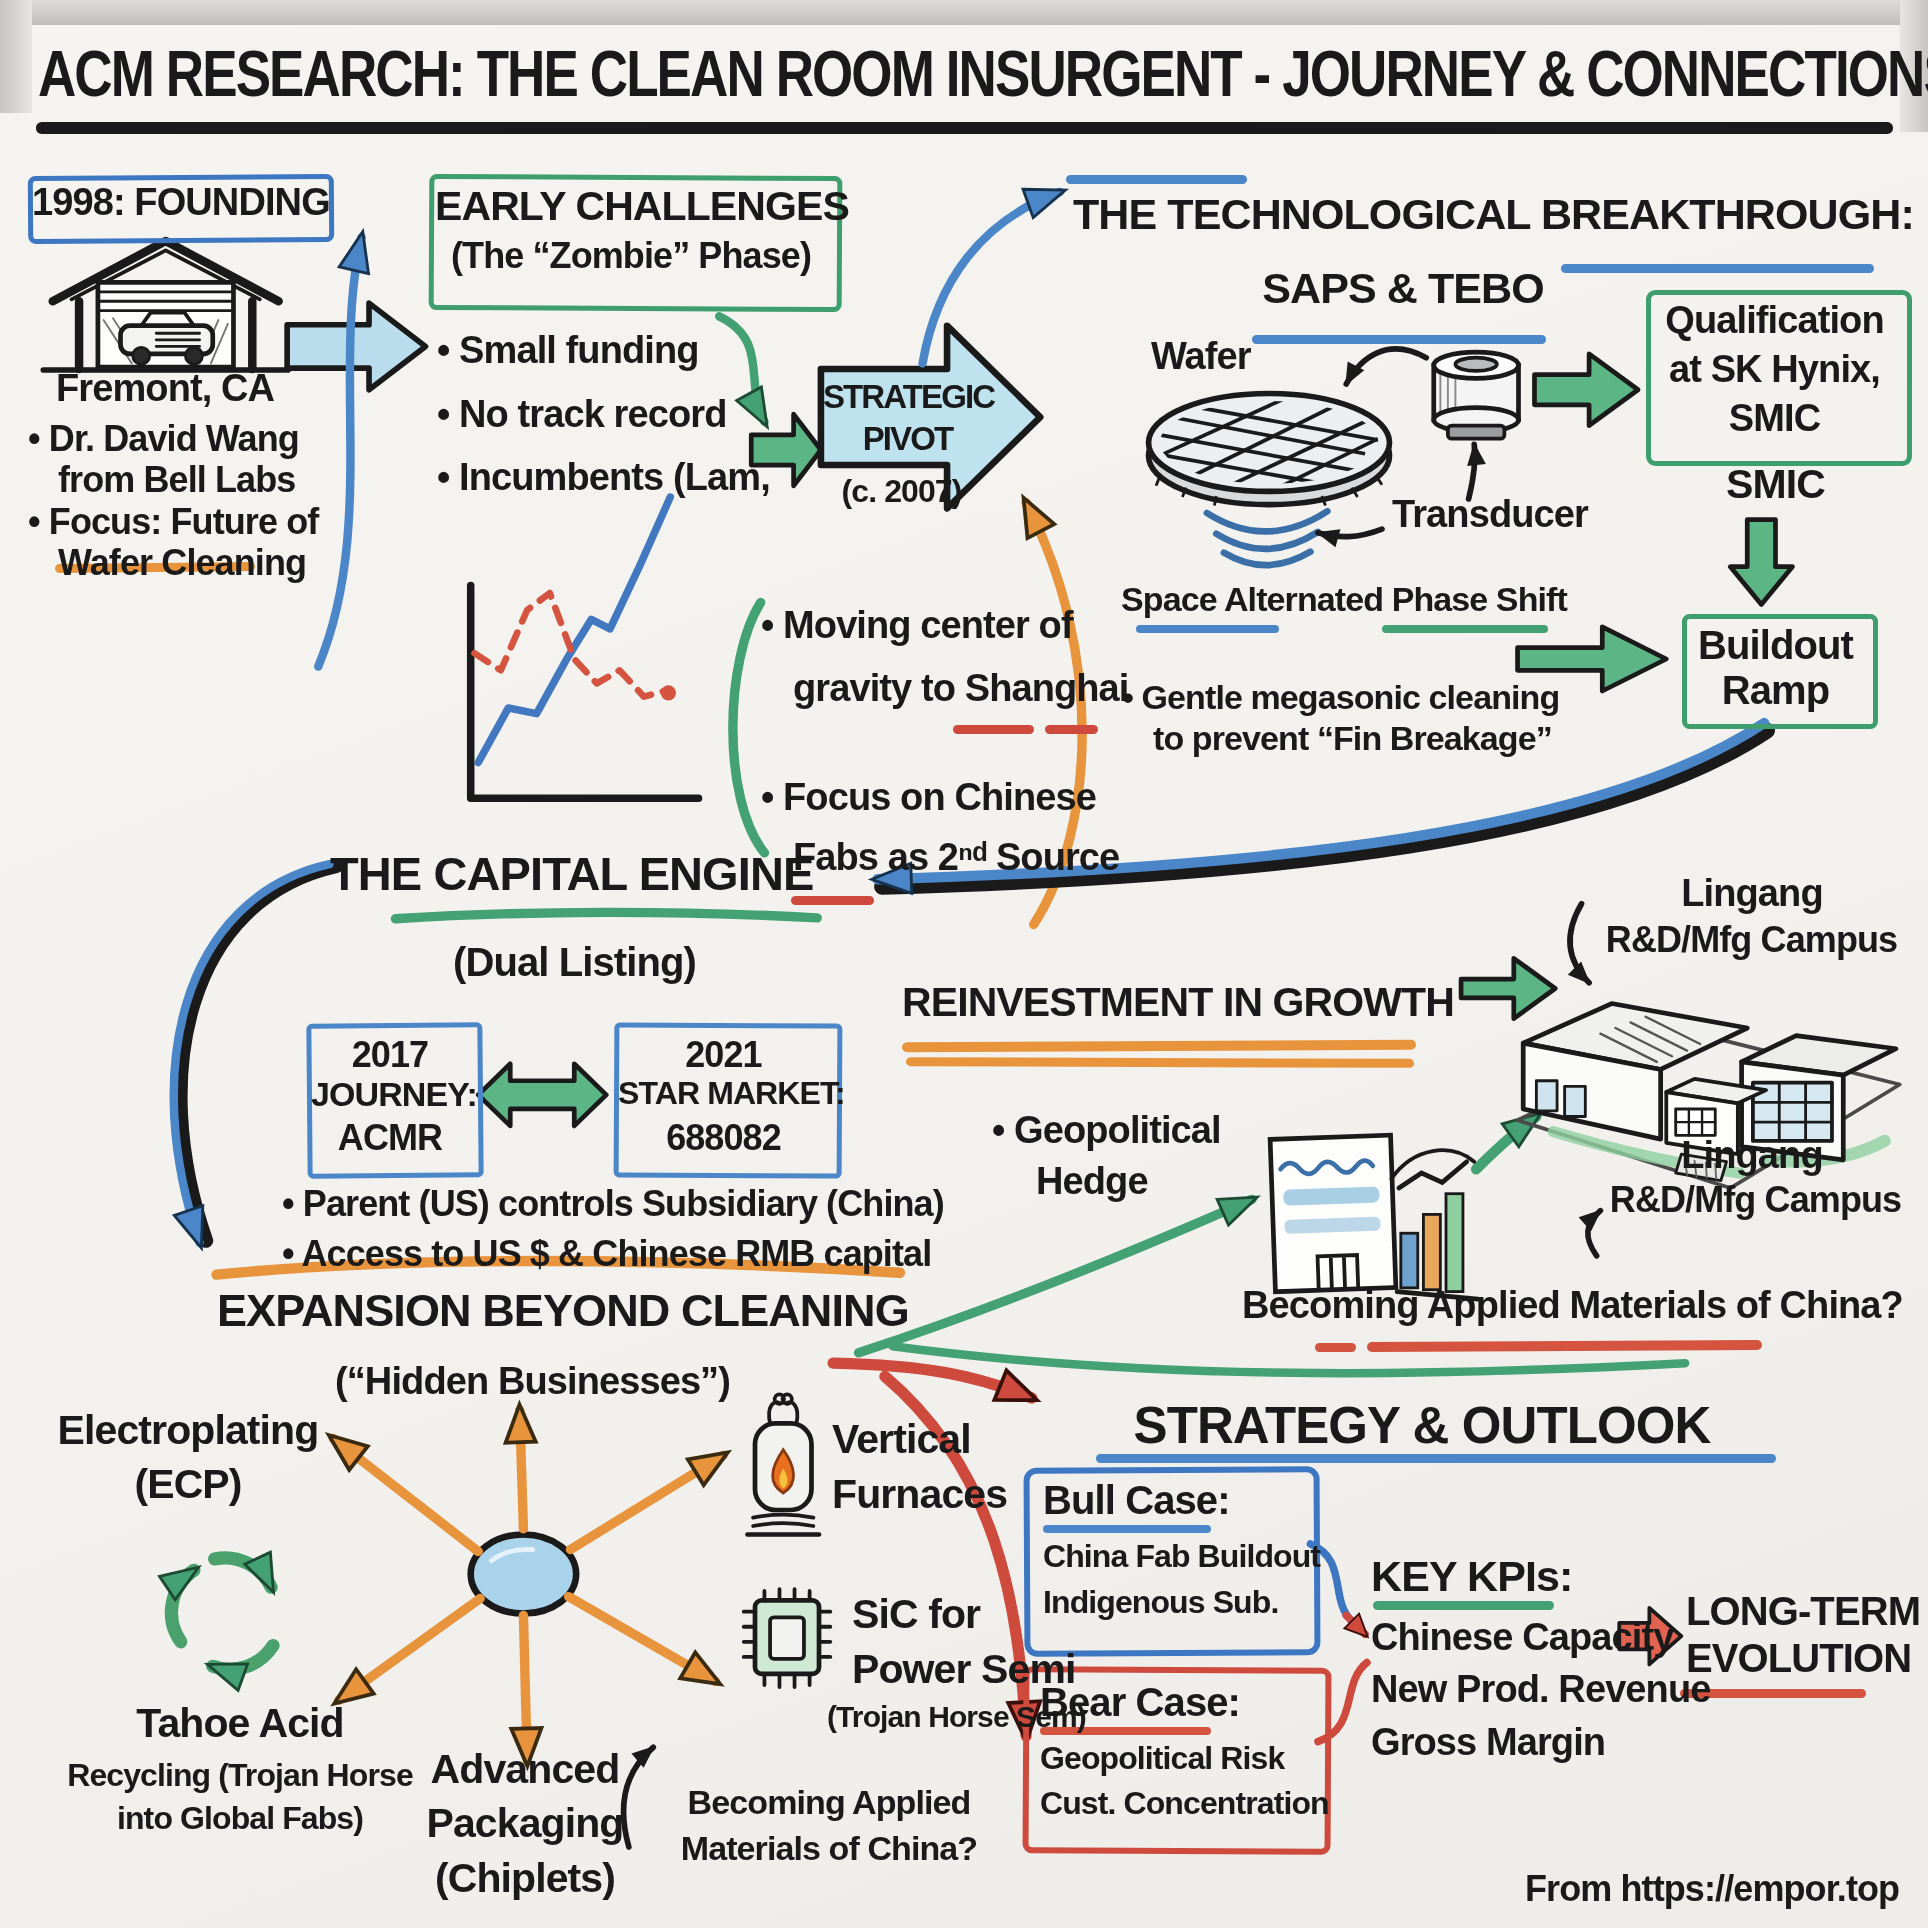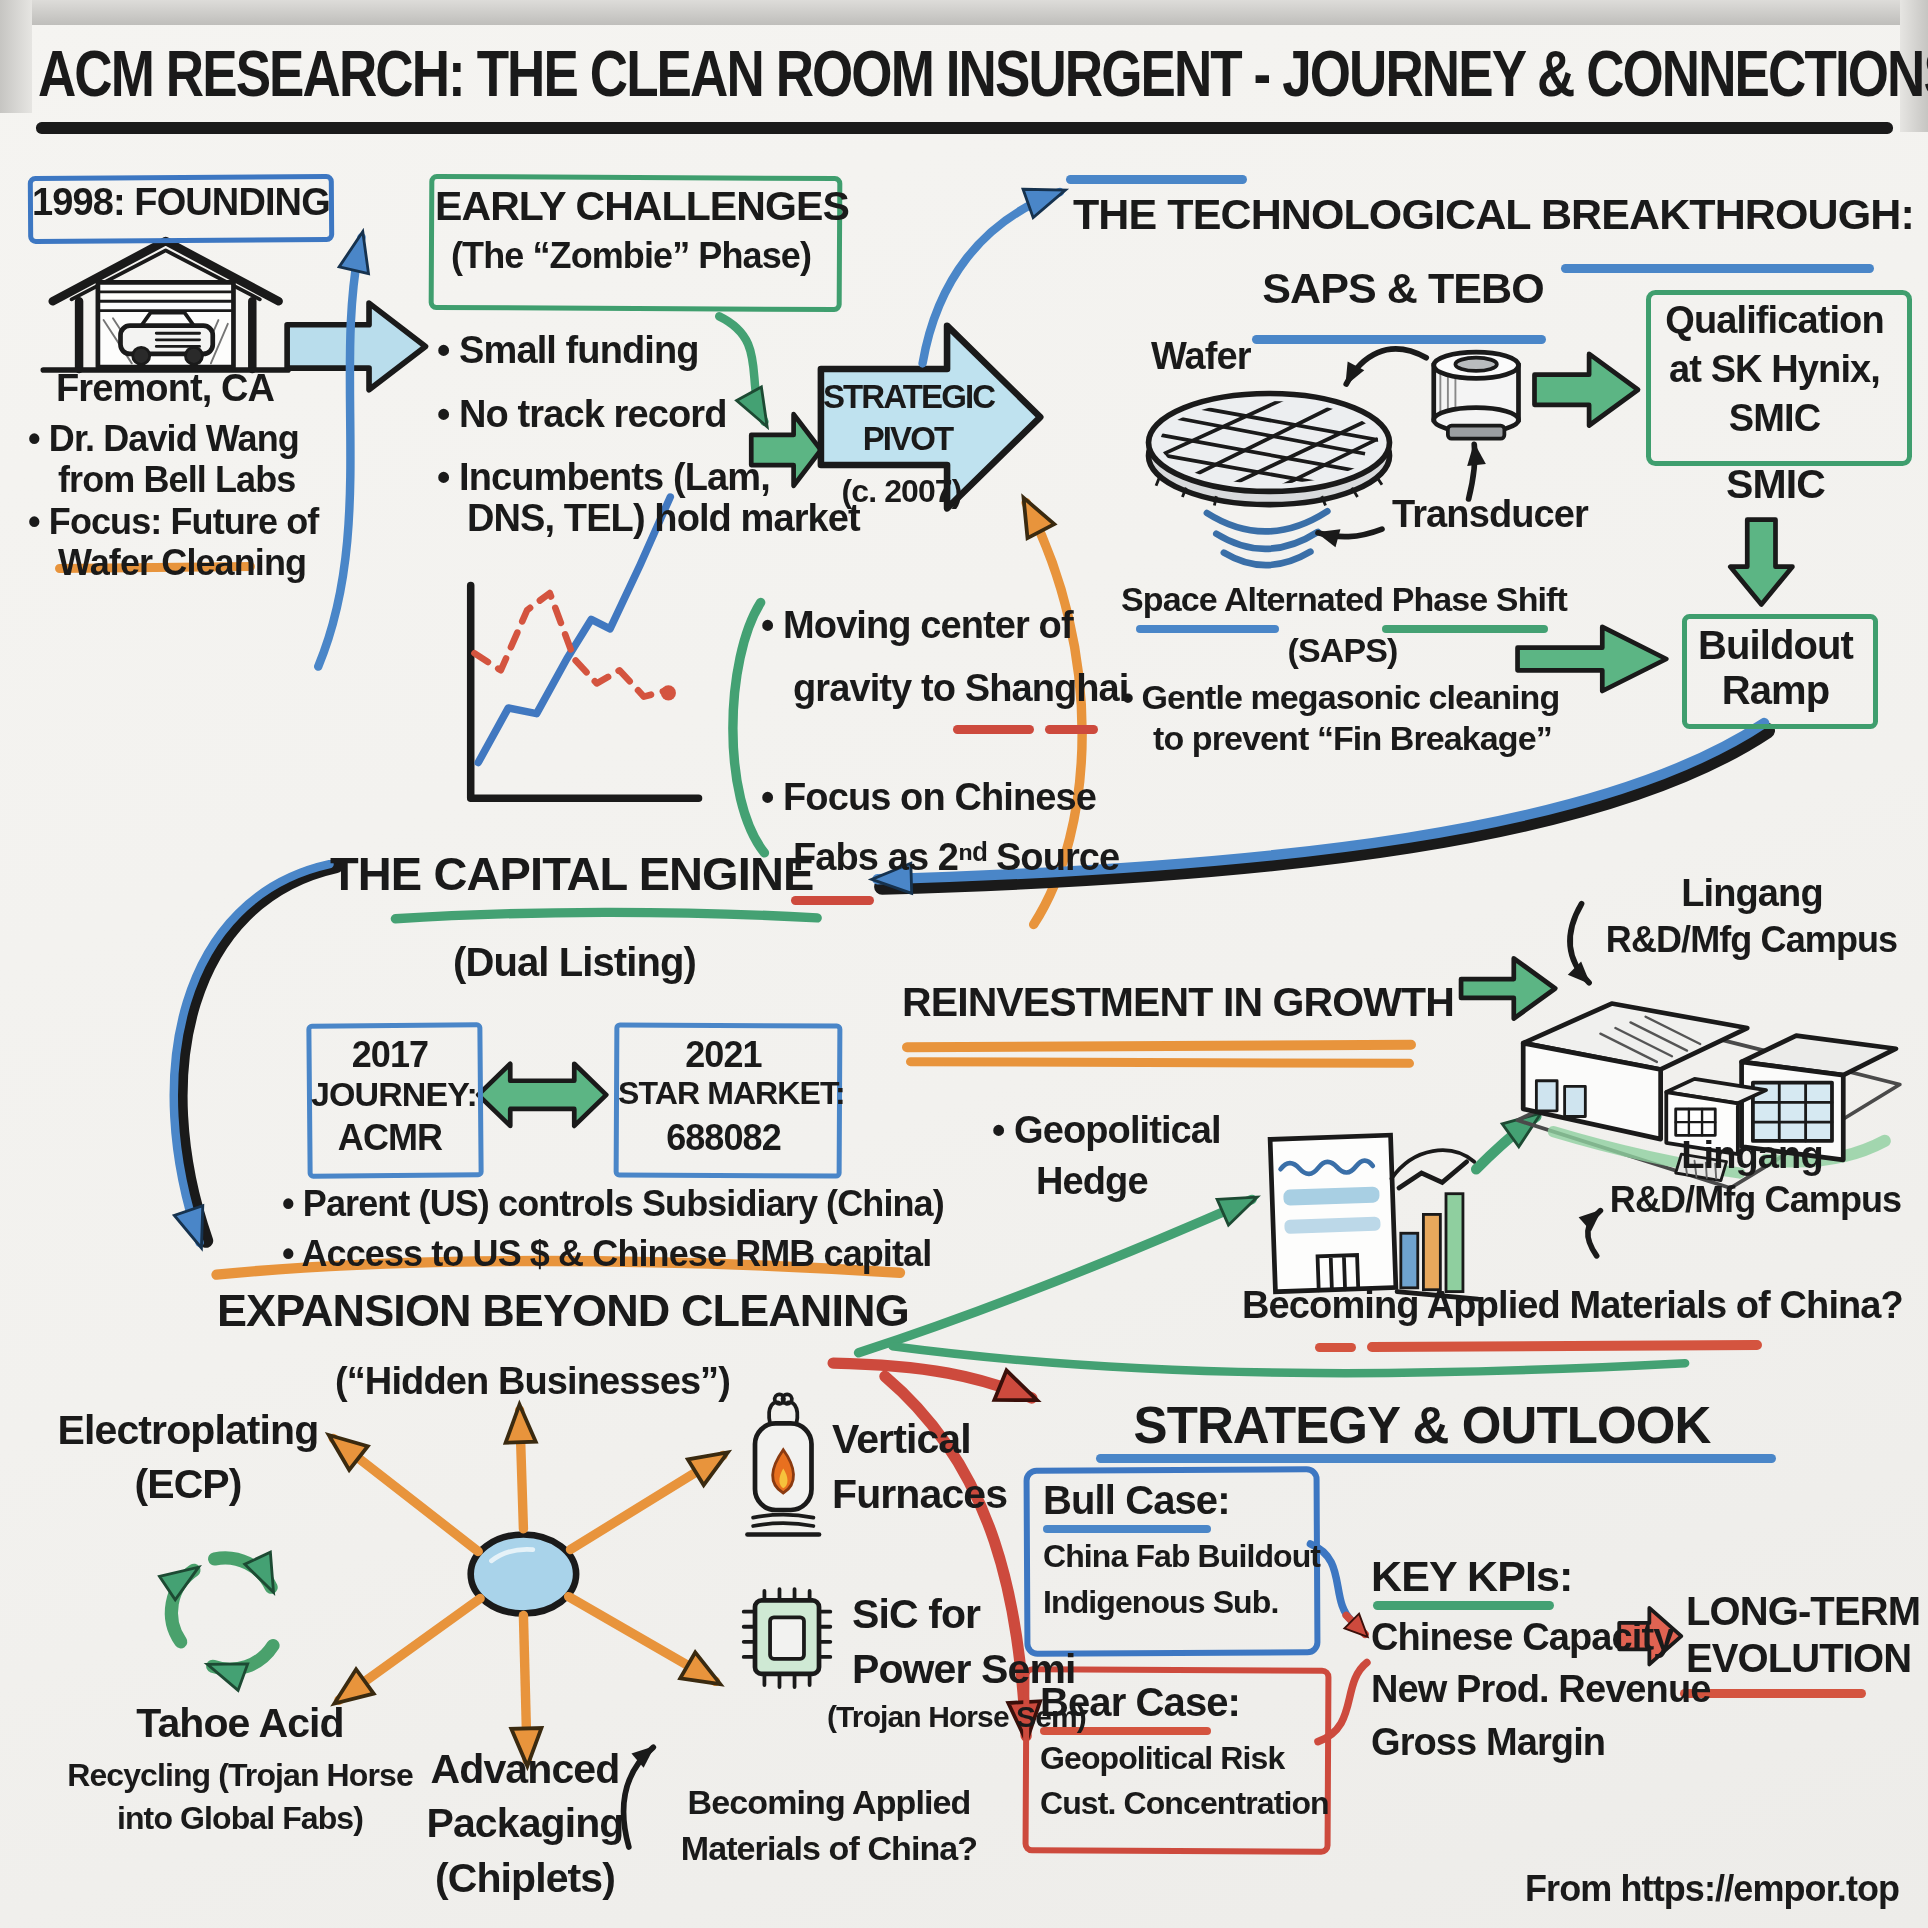--- a/index.html
+++ b/index.html
@@ -264,36 +264,34 @@
   <div class="t" style="left:28px;top:420px;font-size:36px;">• Dr. David Wang</div>
   <div class="t" style="left:58px;top:461px;font-size:36px;">from Bell Labs</div>
   <div class="t" style="left:28px;top:503px;font-size:36px;">• Focus: Future of</div>
   <div class="t" style="left:58px;top:544px;font-size:36px;">Wafer Cleaning</div>
 
   <div class="t c" style="left:435px;top:185px;width:392px;font-size:41px;">EARLY CHALLENGES</div>
   <div class="t c" style="left:435px;top:237px;width:392px;font-size:36px;">(The “Zombie” Phase)</div>
   <div class="t" style="left:437px;top:331px;font-size:38px;">• Small funding</div>
   <div class="t" style="left:437px;top:395px;font-size:38px;">• No track record</div>
   <div class="t" style="left:437px;top:458px;font-size:38px;">• Incumbents (Lam,</div>
-  <div class="t" style="left:467px;top:499px;font-size:38px;">DNS, TEL) hold market</div>
 
   <div class="t c" style="left:823px;top:380px;width:169px;font-size:33px;letter-spacing:-1.9px;">STRATEGIC</div>
   <div class="t c" style="left:823px;top:422px;width:169px;font-size:33px;letter-spacing:-1.9px;">PIVOT</div>
   <div class="t c" style="left:812px;top:475px;width:179px;font-size:32px;">(c. 2007)</div>
   <div class="t" style="left:761px;top:606px;font-size:38px;">• Moving center of</div>
   <div class="t" style="left:793px;top:669px;font-size:38px;">gravity to Shanghai</div>
   <div class="t" style="left:761px;top:778px;font-size:38px;">• Focus on Chinese</div>
   <div class="t" style="left:793px;top:838px;font-size: 38px;">Fabs as 2ⁿᵈ Source</div>
 
   <div class="t c" style="left:1073px;top:192px;width:829px;font-size:43px;">THE TECHNOLOGICAL BREAKTHROUGH:</div>
   <div class="t c" style="left:1177px;top:266px;width:452px;font-size:43px;">SAPS &amp; TEBO</div>
   <div class="t" style="left:1151px;top:337px;font-size:38px;">Wafer</div>
   <div class="t" style="left:1392px;top:495px;font-size:38px;">Transducer</div>
   <div class="t c" style="left:1121px;top:582px;width:443px;font-size:34px;">Space Alternated Phase Shift</div>
-  <div class="t c" style="left:1121px;top:633px;width:443px;font-size:34px;">(SAPS)</div>
   <div class="t" style="left:1122px;top:680px;font-size:34px;">• Gentle megasonic cleaning</div>
   <div class="t" style="left:1153px;top:721px;font-size:34px;">to prevent “Fin Breakage”</div>
 
   <div class="t c" style="left:1650px;top:301px;width:249px;font-size:38px;">Qualification</div>
   <div class="t c" style="left:1650px;top:350px;width:249px;font-size:38px;">at SK Hynix,</div>
   <div class="t c" style="left:1650px;top:399px;width:249px;font-size:38px;">SMIC</div>
   <div class="t c" style="left:1686px;top:463px;width:179px;font-size:41px;">SMIC</div>
   <div class="t c" style="left:1686px;top:625px;width:179px;font-size:40px;">Buildout</div>
   <div class="t c" style="left:1686px;top:670px;width:179px;font-size:40px;">Ramp</div>
 

